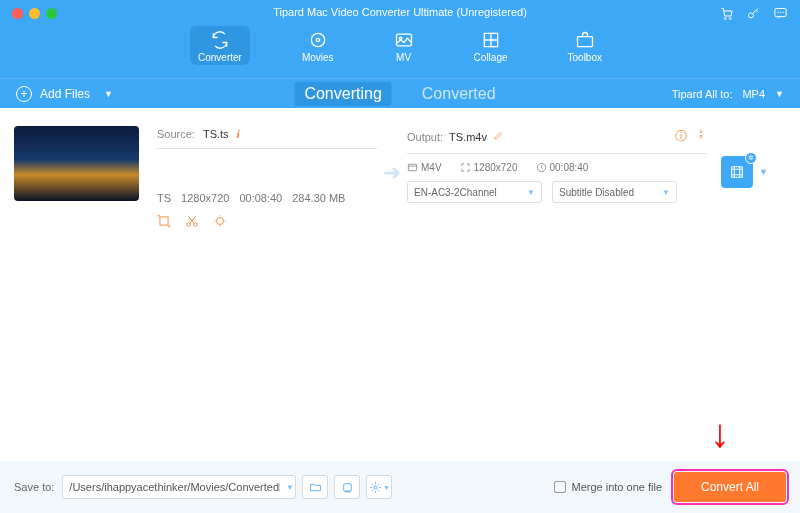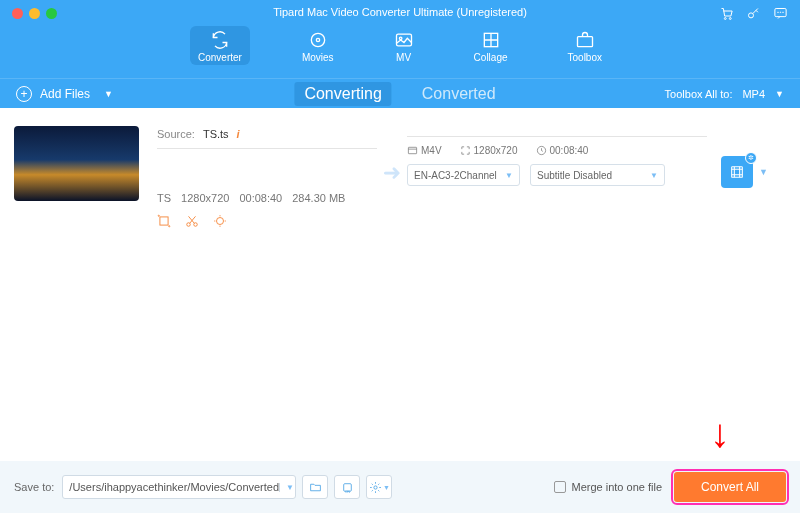--- a/index.html
+++ b/index.html
@@ -114,21 +114,21 @@
   <div class="add">
     <span class="plus">+</span>
     <span>Add Files</span>
     <span class="chev">▼</span>
   </div>
   <div class="mid-tabs">
     <div class="mt active">Converting</div>
     <div class="mt">Converted</div>
   </div>
   <div class="convall">
-    <span>Toolbox All to:</span>
+    <span>Tipard All to:</span>
     <span>MP4</span>
     <span class="chev">▼</span>
   </div>
 </div>
 
 <div class="card">
   <div class="thumb"></div>
   <div class="srcblock">
     <div class="line1">
       <span class="lbl">Source:</span>
@@ -154,40 +154,53 @@
             <path d="M8 16L18 4M16 16L6 4"></path>
           </svg></span>
       <span><svg width="14" height="14" viewBox="0 0 24 24">
             <circle cx="12" cy="12" r="6"></circle>
             <path d="M12 2v2M12 20v2M2 12h2M20 12h2"></path>
           </svg></span>
     </div>
   </div>
   <div class="arrow">➜</div>
   <div class="outblock">
+    <div class="line1">
+      <span class="lbl" style="color:#888">Output:</span>
+      <span>TS.m4v</span>
+      <span style="color:#f5883c"><svg width="11" height="11" viewBox="0 0 24 24">
+            <path d="M4 20l4-1 11-11-3-3L5 16l-1 4z"></path>
+          </svg></span>
+      <div class="right-icns">
+        <span>ⓘ</span>
+        <span><svg width="12" height="12" viewBox="0 0 24 24">
+              <path d="M12 3v7M9 7l3 3 3-3M12 21v-7M9 17l3-3 3 3"></path>
+            </svg></span>
+      </div>
+    </div>
     <hr>
     <div class="out-meta">
       <span><svg width="11" height="11" viewBox="0 0 24 24">
             <rect x="3" y="5" width="18" height="14" rx="1"></rect>
             <path d="M3 9h18"></path>
           </svg><span>M4V</span></span>
       <span><svg width="11" height="11" viewBox="0 0 24 24">
             <path d="M4 9V4h5M20 9V4h-5M4 15v5h5M20 15v5h-5"></path>
           </svg><span>1280x720</span></span>
       <span><svg width="11" height="11" viewBox="0 0 24 24">
             <circle cx="12" cy="12" r="9"></circle>
             <path d="M12 7v5l3 2"></path>
           </svg><span>00:08:40</span></span>
     </div>
     <div class="selrow">
-      <div class="sel" style="width:113px">
+      <div class="sel" style="width:135px">
           <span>EN-AC3-2Channel</span>
           <span class="dd">▼</span>
         </div>
-      <div class="sel" style="width:135px">
+      <div class="sel" style="width:125px">
           <span>Subtitle Disabled</span>
           <span class="dd">▼</span>
         </div>
     </div>
   </div>
   <div class="profile">
     <div class="pbox">
       <svg width="16" height="16" viewBox="0 0 24 24" stroke="#fff">
           <rect x="4" y="4" width="16" height="16" rx="1"></rect>
           <path d="M4 8h16M4 16h16M8 4v16M16 4v16"></path>

